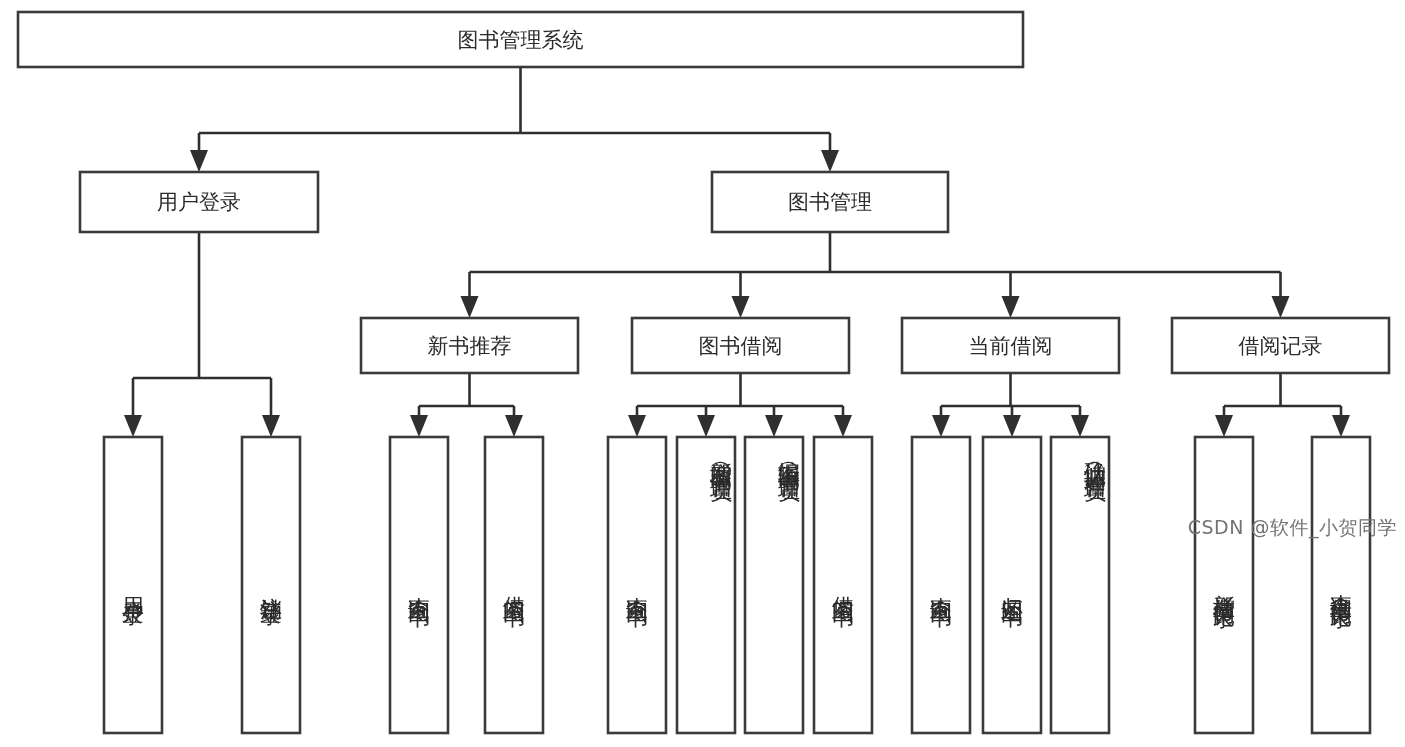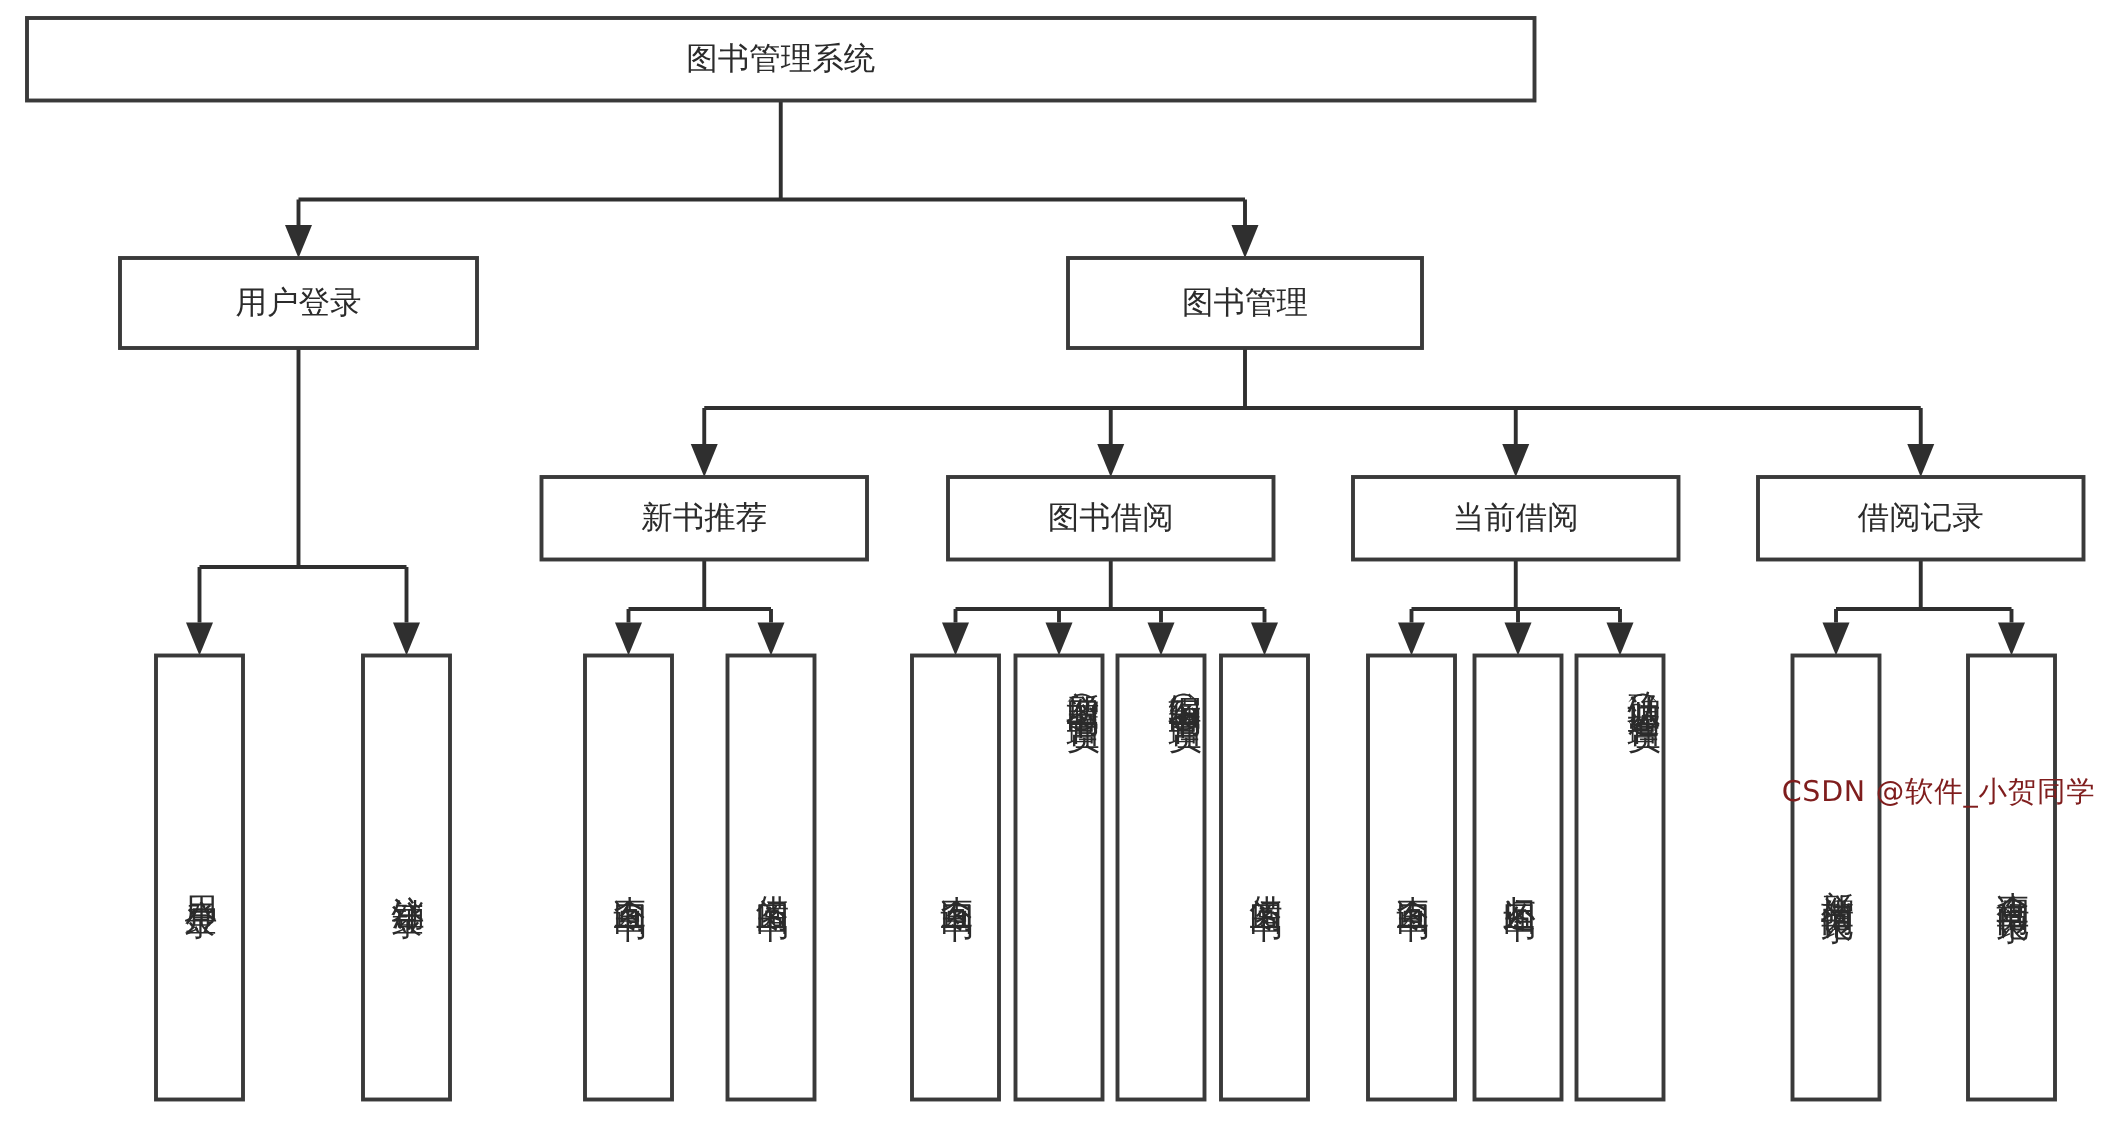--- a/index.html
+++ b/index.html
@@ -61,21 +61,21 @@
     white-space: nowrap;
     pointer-events: none;
     text-align: left;
   }
   .watermark {
     position: absolute;
     right: 8px;
     bottom: 6px;
     font-family: "DejaVu Sans", "Liberation Sans", sans-serif;
     font-size: 19px;
-    color: #7f1d1d;
+    color: #737373;
     letter-spacing: 0.5px;
     white-space: nowrap;
   }
 </style>
 </head>
 <body>
 
 <div id="diagram-root">
 
   <svg id="flow-svg" viewBox="0 0 1405 747">

